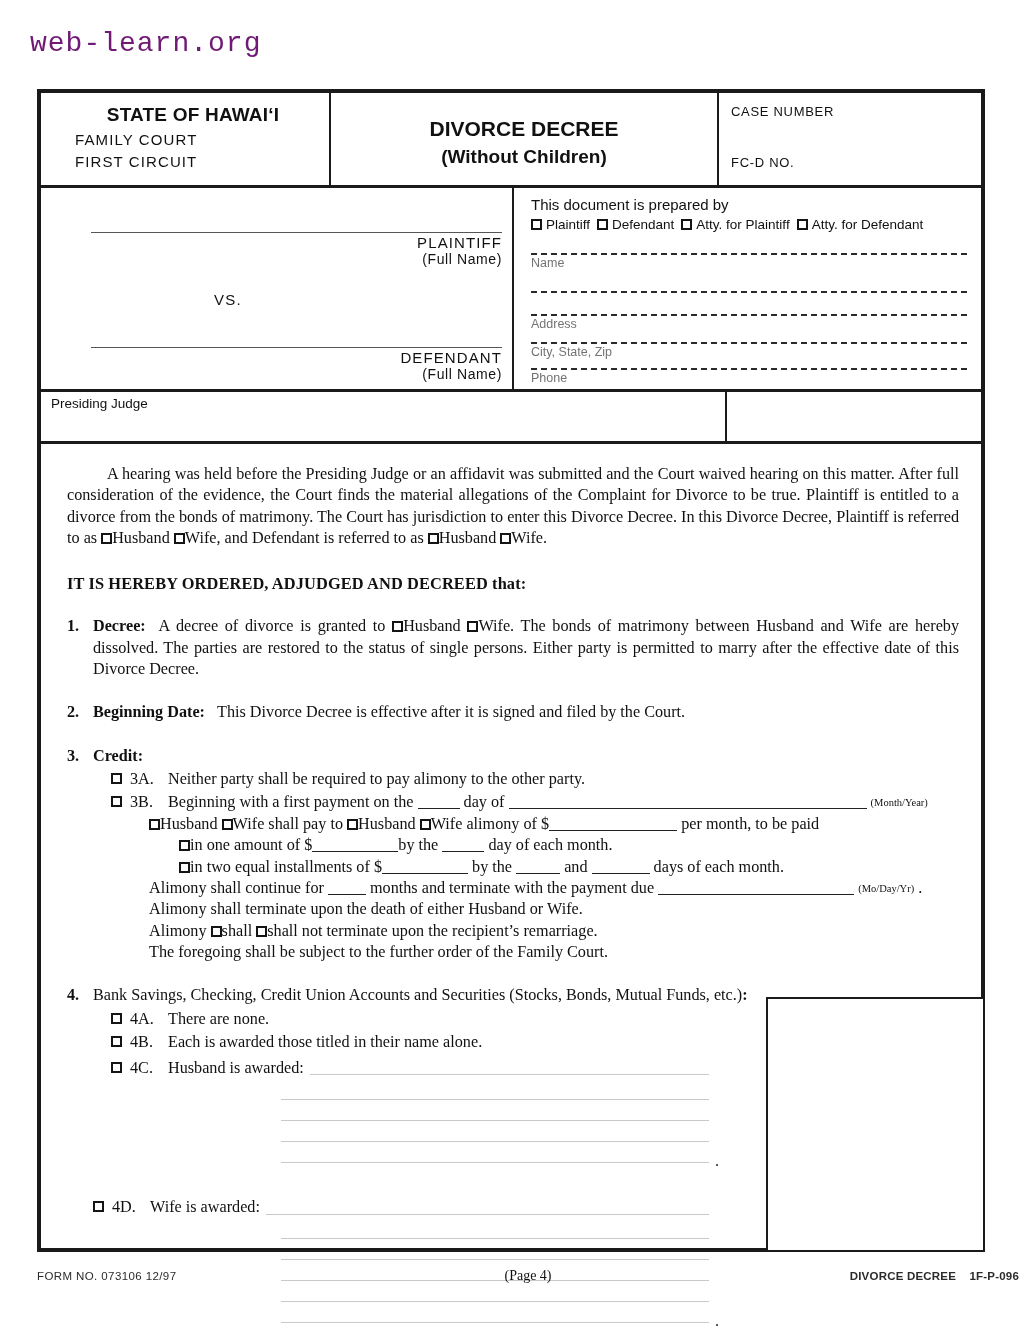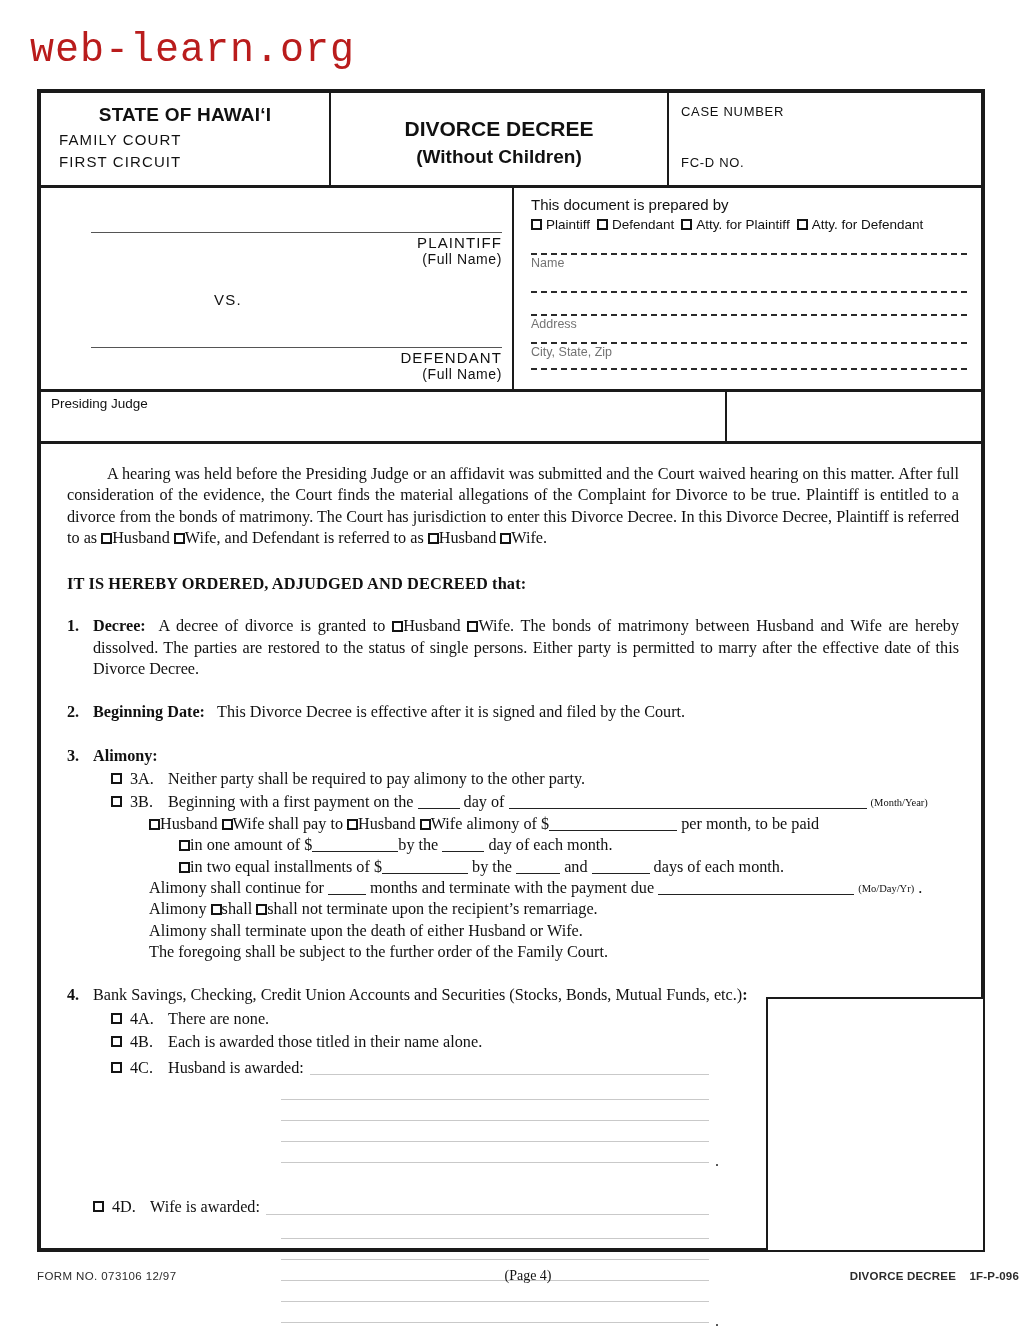--- a/index.html
+++ b/index.html
@@ -15,23 +15,23 @@
     color: #111111;
     overflow: hidden;
   }
 
   
   .watermark {
     position: absolute;
     left: 30px;
     top: 28px;
     font-family: "Liberation Mono", monospace;
-    font-size: 40px;
+    font-size: 28px;
     letter-spacing: 1px;
-    color: #b91c1c;
+    color: #701a75;
     white-space: nowrap;
   }
 
   
   .form {
     position: absolute;
     left: 37px;
     top: 89px;
     width: 948px;
     height: 1163px;
@@ -46,20 +46,21 @@
     border-bottom: 3px solid #1a1a1a;
     height: 95px;
     box-sizing: border-box;
   }
   .hdr-court {
     width: 290px;
     box-sizing: border-box;
     border-right: 2px solid #1a1a1a;
     text-align: center;
     padding-top: 11px;
+    padding-left: 16px;
   }
   .hdr-court .state {
     font-family: "Liberation Sans", sans-serif;
     font-weight: bold;
     font-size: 19px;
     letter-spacing: .2px;
   }
   .hdr-court .sub {
     font-family: "Liberation Sans", sans-serif;
     font-size: 15px;
@@ -78,21 +79,21 @@
     font-weight: bold;
     font-size: 21px;
   }
   .hdr-title .t2 {
     font-family: "Liberation Sans", sans-serif;
     font-weight: bold;
     font-size: 19px;
     margin-top: 5px;
   }
   .hdr-case {
-    width: 312px;
+    width: 262px;
     box-sizing: border-box;
     padding: 11px 0 16px 12px;
   }
   .hdr-case .lbl {
     font-family: "Liberation Sans", sans-serif;
     font-size: 13px;
     letter-spacing: .7px;
   }
   .hdr-case .lbl2 { margin-top: 36px; }
 
@@ -367,20 +368,21 @@
       </div>
 
       <div class="dash-line"></div>
       <div class="dash-lbl">Name</div>
       <div class="dash-line"></div>
       <div class="dash-line"></div>
       <div class="dash-lbl">Address</div>
       <div class="dash-line" style="margin-top:10px"></div>
       <div class="dash-lbl">City, State, Zip</div>
       <div class="dash-line" style="margin-top:8px"></div>
+      <div class="dash-lbl">Phone</div>
     </div>
   </div>
 
   <div class="judge-row">
     <div class="judge-left">
       <span>Presiding Judge</span>
     </div>
   </div>
 
   <div class="body">
@@ -409,21 +411,21 @@
       <div class="item-num">2.</div>
       <div class="item-body">
         <b>Beginning Date:</b>
         <span style="margin-left:8px">This Divorce Decree is effective after it is signed and filed by the Court.</span>
       </div>
     </div>
 
     <div class="item">
       <div class="item-num">3.</div>
       <div class="item-body">
-        <b>Alimony:</b>
+        <b>Credit:</b>
 
         <div class="sub">
           <span class="cb"></span>
           <span class="sub-lbl">3A.</span>
           <span>Neither party shall be required to pay alimony to the other party.</span>
         </div>
 
         <div class="sub">
           <span class="cb"></span>
           <span class="sub-lbl">3B.</span>
@@ -461,27 +463,27 @@
 
         <div class="indent1">
           <span>Alimony shall continue for</span>
           <span class="blank" style="width:38px"></span>
           <span>months and terminate with the payment due</span>
           <span class="blank" style="width:196px"></span>
           <span class="tiny">(Mo/Day/Yr)</span>
           <span>.</span>
         </div>
 
+        <div class="indent1">Alimony shall terminate upon the death of either Husband or Wife.</div>
+
         <div class="indent1">
           <span>Alimony</span>
           <span class="cb"></span><span>shall</span>
           <span class="cb"></span><span>shall not terminate upon the recipient’s remarriage.</span>
         </div>
-
-        <div class="indent1">Alimony shall terminate upon the death of either Husband or Wife.</div>
 
         <div class="indent1">The foregoing shall be subject to the further order of the Family Court.</div>
       </div>
     </div>
 
     <div class="item">
       <div class="item-num">4.</div>
       <div class="item-body">
         <span>Bank Savings, Checking, Credit Union Accounts and Securities (Stocks, Bonds, Mutual Funds, etc.)</span><b>:</b>
 

